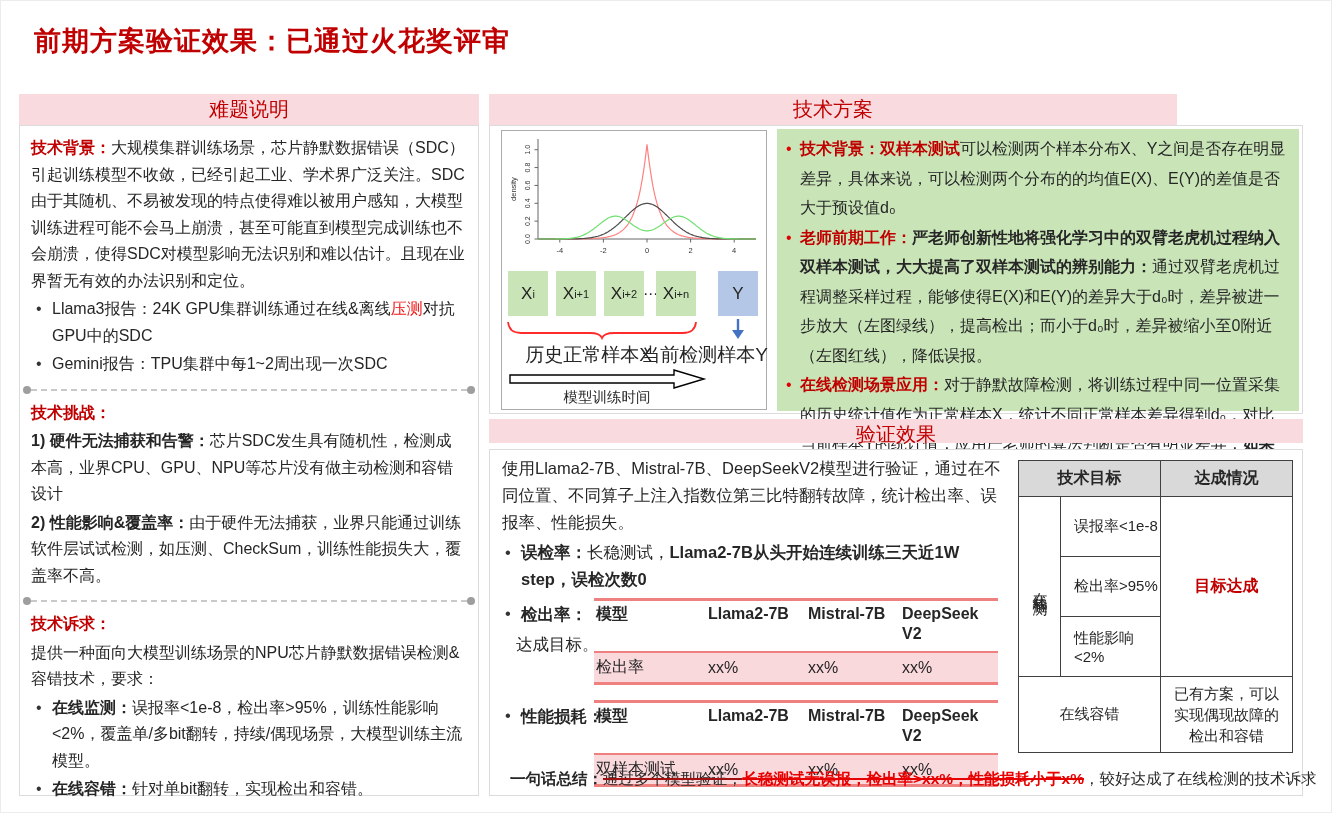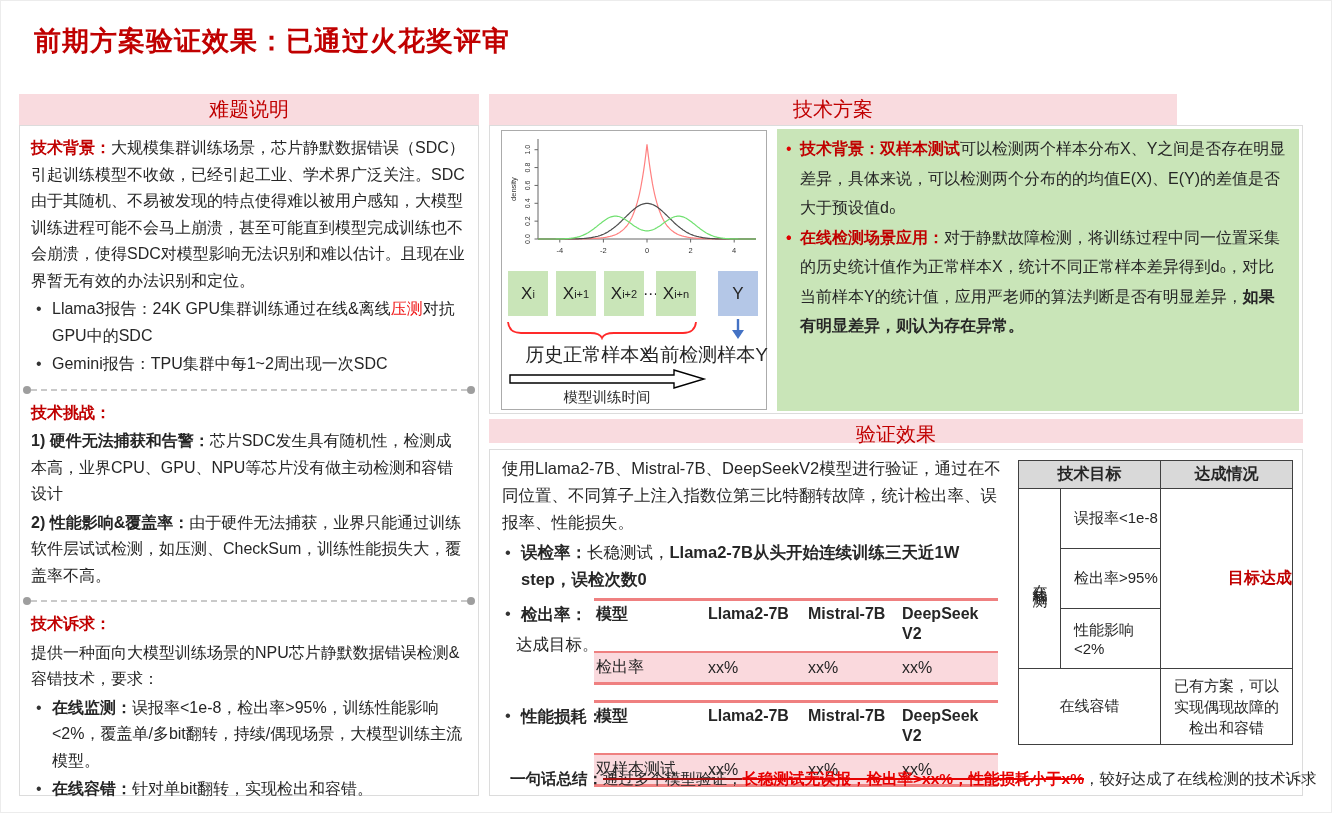--- a/index.html
+++ b/index.html
@@ -59,25 +59,25 @@
   .vnote{position:absolute;font-size:16.5px;}
   .mini{position:absolute;border-collapse:collapse;table-layout:fixed;font-size:16px;
     border-top:3px solid var(--tblline);}
   .mini th{text-align:left;font-weight:700;padding:3px 2px 7px 2px;vertical-align:top;
     border-bottom:2px solid var(--tblline);line-height:20px;}
   .mini td{background:var(--pinkrow);padding:4px 2px;border-bottom:3px solid var(--tblline);}
   .mini td:first-child{font-weight:400;}
   .goal{position:absolute;left:528px;top:10px;border-collapse:collapse;table-layout:fixed;
     font-size:15px;background:#fff;}
   .goal th,.goal td{border:1px solid #404040;}
-  .goal th{background:var(--graycell);font-size:16px;font-weight:700;height:28px;text-align:center;}
+  .goal th{background:var(--graycell);font-size:16px;font-weight:700;height:36px;text-align:center;}
   .g-goal{text-align:left;padding-left:13px;height:60px;}
   .g-vert{text-align:center;}
   .vtext{writing-mode:vertical-rl;letter-spacing:3px;font-size:15px;}
-  .g-result{text-align:right;color:var(--red);font-weight:700;font-size:16px;}
+  .g-result{text-align:center;color:var(--red);font-weight:700;font-size:16px;}
   .g-center{text-align:center;height:76px;}
   .g-wrap{padding:2px 6px;line-height:21px;}
   .summary{position:absolute;left:20px;top:319px;width:784px;text-align:center;font-size:15.5px;white-space:nowrap;}
   svg text{font-family:"Liberation Sans","DejaVu Sans",sans-serif;}
 </style>
 </head>
 <body>
 
 <div class="slide">
 
@@ -172,21 +172,21 @@
       <span class="dlabel-y">当前检测样本Y</span>
     </div>
     <svg class="tl-arrow" width="200" height="20">
       <polygon points="2,6 166,6 166,1 196,10 166,19 166,14 2,14" fill="#fff" stroke="#000" stroke-width="1.4"></polygon>
     </svg>
     <div class="tl-label">模型训练时间</div>
   </div>
 
   <div class="green-box">
       <div class="blt"><span class="dot">•</span><span><span class="rb">技术背景：双样本测试</span><span>可以检测两个样本分布X、Y之间是否存在明显差异，具体来说，可以检测两个分布的的均值E(X)、E(Y)的差值是否大于预设值d₀</span></span></div>
-      <div class="blt"><span class="dot">•</span></div>
+      <div class="blt"><span class="dot">•</span><span><span class="rb">老师前期工作：</span><span class="b">严老师创新性地将强化学习中的双臂老虎机过程纳入双样本测试，大大提高了双样本测试的辨别能力：</span><span>通过双臂老虎机过程调整采样过程，能够使得E(X)和E(Y)的差异大于d₀时，差异被进一步放大（左图绿线），提高检出；而小于d₀时，差异被缩小至0附近（左图红线），降低误报。</span></span></div>
       <div class="blt"><span class="dot">•</span><span><span class="rb">在线检测场景应用：</span><span>对于静默故障检测，将训练过程中同一位置采集的历史统计值作为正常样本X，统计不同正常样本差异得到d₀，对比当前样本Y的统计值，应用严老师的算法判断是否有明显差异，</span><span class="b">如果有明显差异，则认为存在异常。</span></span></div>
     </div>
 
   <div class="panel-hd" style="left:488px;top:418px;width:814px;height:24px;line-height:30px;">验证效果</div>
   <div class="panel-bd" style="left:488px;top:448px;width:814px;height:347px;">
 
     <div class="v-blocks">
         <div class="para"><span>使用Llama2-7B、Mistral-7B、DeepSeekV2模型进行验证，通过在不同位置、不同算子上注入指数位第三比特翻转故障，统计检出率、误报率、性能损失。</span></div>
         <div class="blt"><span class="dot">•</span><span><span class="b">误检率：</span><span>长稳测试，</span><span class="b">Llama2-7B从头开始连续训练三天近1W step，误检次数0</span></span></div>
       </div>

